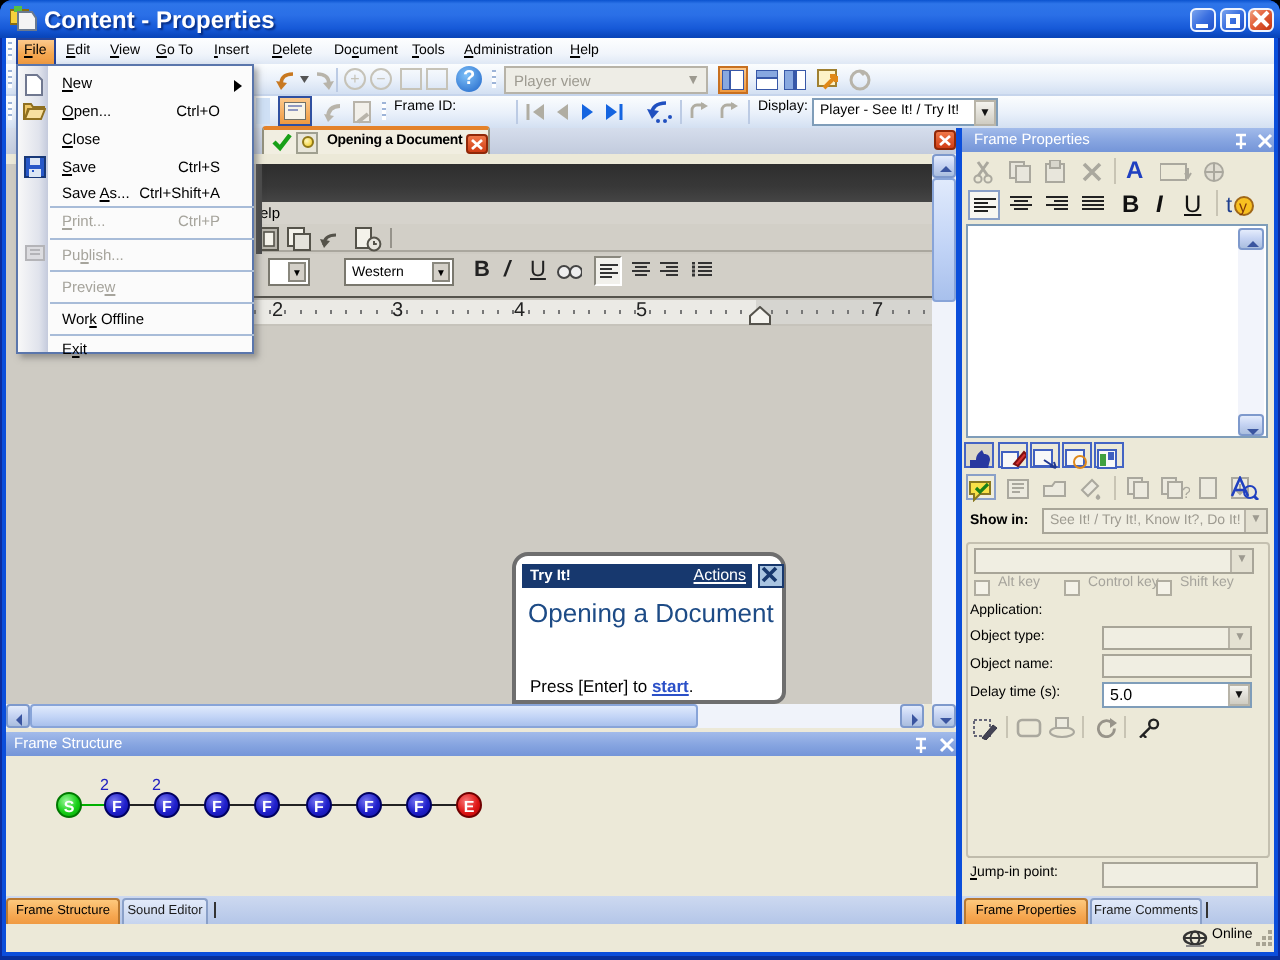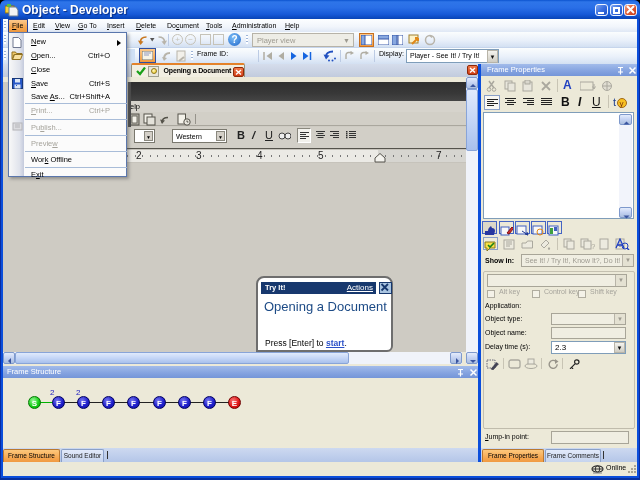--- a/index.html
+++ b/index.html
@@ -74,21 +74,21 @@
   .btabin { background:linear-gradient(180deg,#e2eafa 0%,#c6d4ee 100%); color:#1a1a1a; }
 </style>
 </head>
 <body>
 <div id="win">
   <div class="ab" style="left:0;top:19px;width:1px;height:461px;background:#0a2ca0;z-index:50;"></div>
   <div class="ab" style="left:639px;top:19px;width:1px;height:461px;background:#0a2ca0;z-index:50;"></div>
   <div class="ab" style="left:0;top:478px;width:640px;height:2px;background:#08309c;z-index:50;"></div>
 
   <div class="ab" id="titlebar"></div>
-  <div class="ab" id="titletxt">Object - Developer</div>
+  <div class="ab" id="titletxt">Content - Properties</div>
   <div class="ab" style="left:5px;top:3px;width:14px;height:13px;">
     <svg width="14" height="13">
       <rect x="0" y="2" width="9" height="7" fill="#f7d13c" stroke="#8a6d12" stroke-width="1"></rect>
       <rect x="2" y="0" width="4" height="3" fill="#55c043"></rect>
       <polygon points="4,3 11,3 13,6 13,12 4,12" fill="#f4f4f4" stroke="#6a7a90" stroke-width="1"></polygon>
     </svg>
   </div>
   <div class="ab capbtn" id="btnmin">
       <div class="ab" style="left:2px;top:7px;width:6px;height:2px;background:#fff;"></div>
     </div>
@@ -509,21 +509,21 @@
     <div class="rlbl gray2" style="left:109px;top:224px;">Shift key</div>
     <div class="rlbl" style="left:4px;top:238px;">Application:</div>
     <div class="rlbl" style="left:4px;top:251px;">Object type:</div>
     <div class="ab" style="left:70px;top:249px;width:75px;height:12px;background:#f0eee2;border:1px solid #a8a598;">
       <span style="position:absolute;right:0;top:0;width:11px;height:10px;background:#e4e1d2;border-left:1px solid #b8b4a8;font-size:6px;color:#9d9a90;text-align:center;line-height:10px;">▼</span>
     </div>
     <div class="rlbl" style="left:4px;top:265px;">Object name:</div>
     <div class="ab" style="left:70px;top:263px;width:75px;height:12px;background:#f0eee2;border:1px solid #a8a598;"></div>
     <div class="rlbl" style="left:4px;top:279px;">Delay time (s):</div>
     <div class="ab" style="left:70px;top:277px;width:75px;height:13px;background:#fff;border:1px solid #7f9db9;">
-      <span style="position:absolute;left:3px;top:1px;font-size:8px;color:#000;">2.3</span>
+      <span style="position:absolute;left:3px;top:1px;font-size:8px;color:#000;">5.0</span>
       <span style="position:absolute;right:0;top:0;width:11px;height:11px;background:linear-gradient(180deg,#f4f3ee,#cfccc2);border:1px solid #b8b4a8;font-size:6px;color:#111;text-align:center;line-height:11px;">▼</span>
     </div>
 
     <svg class="ab" style="left:5px;top:294px;" width="14" height="12">
         <rect x="1" y="2" width="8" height="8" fill="none" stroke="#667" stroke-dasharray="1.5 1"></rect>
         <path d="M5 11 L10.5 4.5 l2 1.5 L7 12 Z" fill="#445" stroke="#334" stroke-width="0.5"></path>
       </svg>
     <div class="sep1" style="left:22px;top:294px;height:11px;background:#c8c4b4;"></div>
     <svg class="ab" style="left:27px;top:295px;" width="13" height="10">
         <rect x="1" y="1" width="11" height="8" rx="2" fill="none" stroke="#aaa89e" stroke-width="1.3"></rect>

